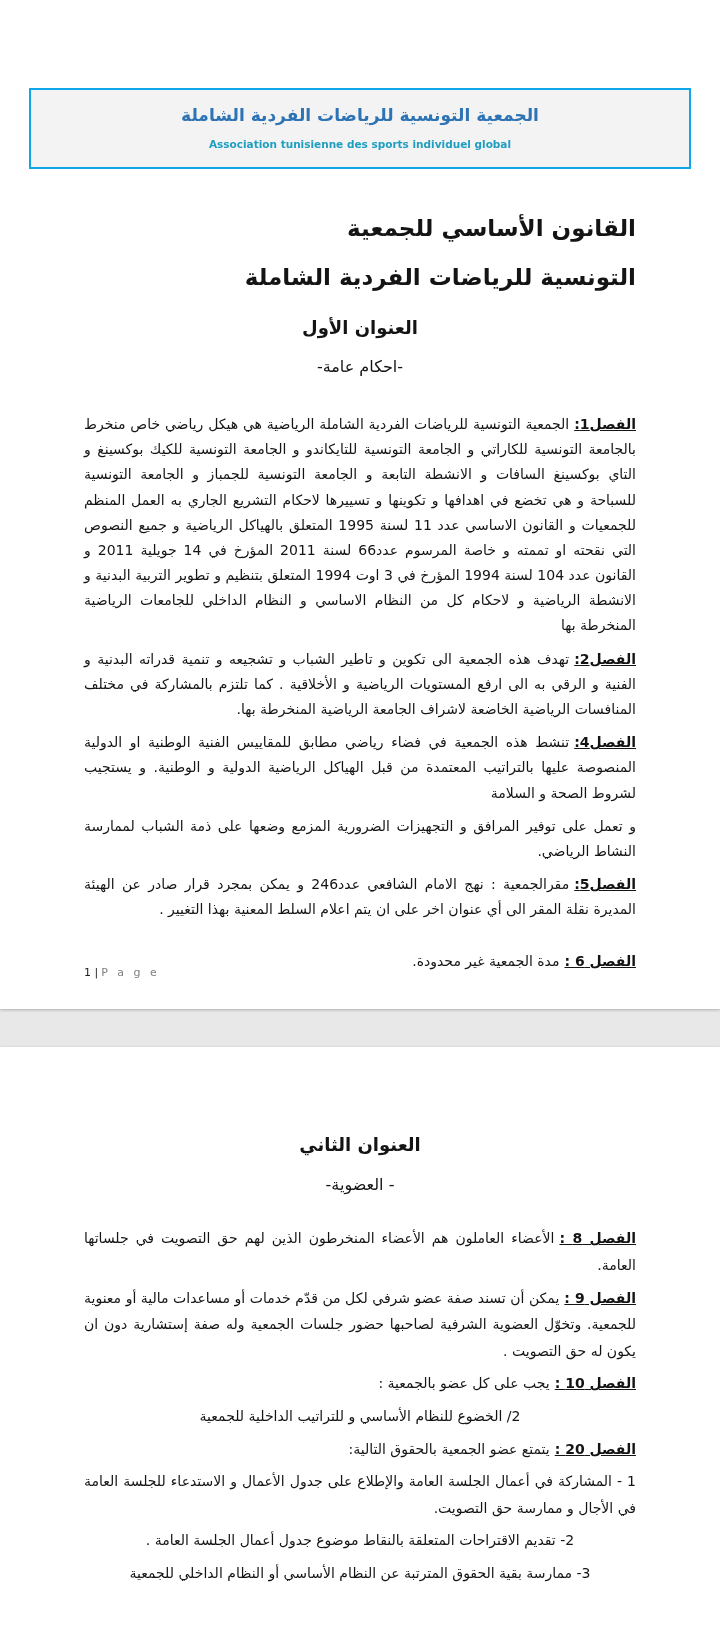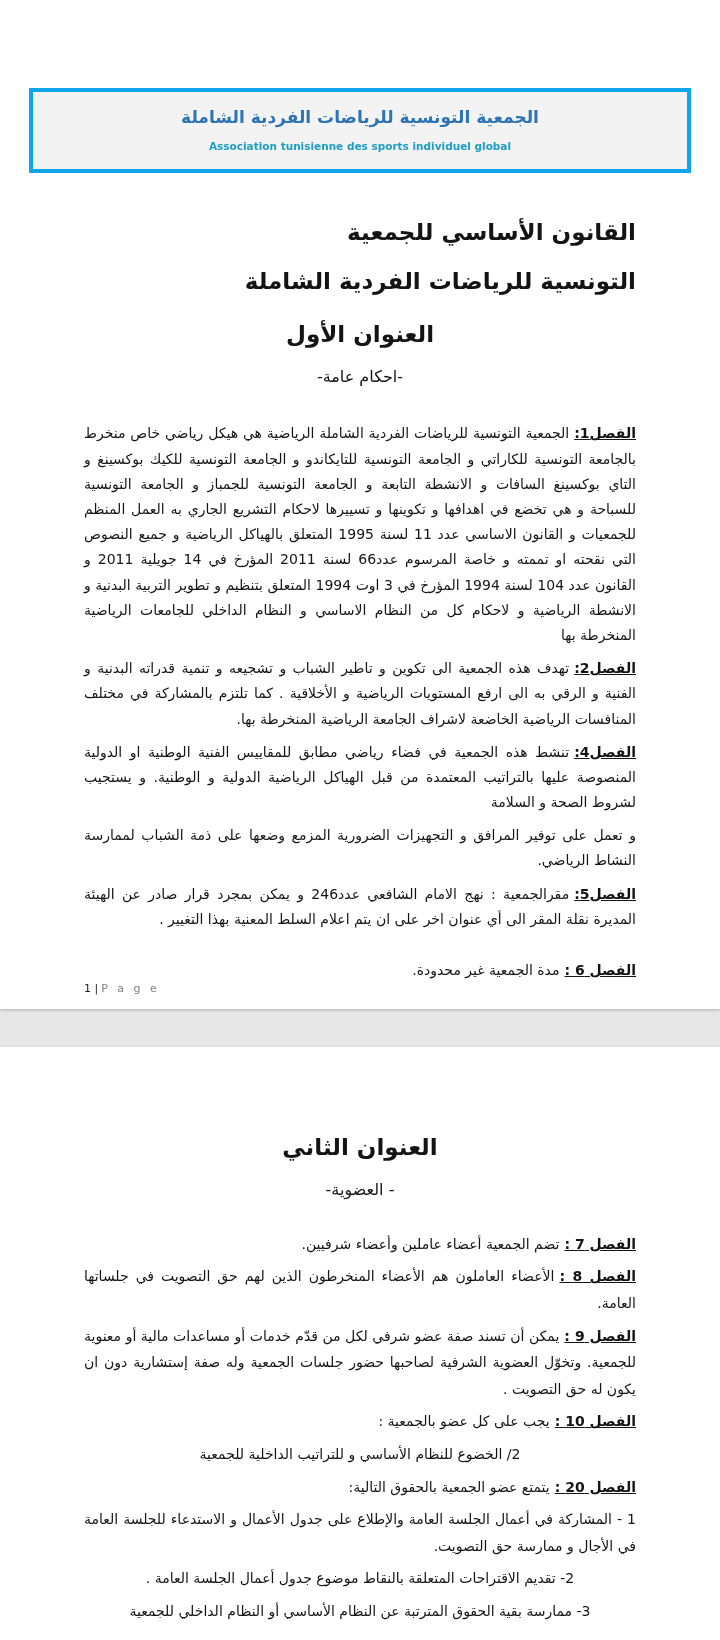--- a/index.html
+++ b/index.html
@@ -6,39 +6,39 @@
   html,body{background:#e8e8e8;}
   body{
     width:720px;height:1640px;overflow:hidden;
     font-family:"DejaVu Sans","Liberation Sans",sans-serif;
     color:#141414;
   }
   .page{background:#ffffff;width:720px;box-shadow:0 1px 3px rgba(0,0,0,.25);}
   .page-1{height:1009px;position:relative;padding-top:88px;overflow:hidden;}
   .page-2{min-height:593px;margin-top:38px;padding-top:88px;padding-bottom:40px;}
 
-  .header-box{margin:0 29px;border:4px solid #0ea5e9;background:#f3f3f3;text-align:center;padding:15px 12px 17px;}
+  .header-box{margin:0 29px;border:2px solid #0ea5e9;background:#f3f3f3;text-align:center;padding:15px 12px 17px;}
   .header-title-ar{color:#2e74b5;font-weight:bold;font-size:17px;}
   .header-subtitle-fr{color:#1e9ec0;font-weight:bold;font-size:10.5px;margin-top:13px;}
 
   .content{margin:0 84px;}
   .doc-title{font-size:23px;font-weight:bold;text-align:right;line-height:1.1;}
   .t1{margin-top:47px;}
   .t2{margin-top:24px;}
-  .section-title{font-size:23px;font-weight:bold;text-align:center;margin-top:27px;line-height:1.1;}
+  .section-title{font-size:18px;font-weight:bold;text-align:center;margin-top:27px;line-height:1.1;}
   .section-subtitle{font-size:16px;font-weight:normal;text-align:center;margin-top:21px;line-height:1.1;}
 
   .articles{margin-top:36px;}
   .article{font-size:14px;line-height:1.8;text-align:justify;margin-bottom:8px;}
   .article .label{font-weight:bold;text-decoration:underline;margin-left:5px;}
   .article .label:empty{display:none;margin:0;}
   .article.center{text-align:center;}
   .article.gap-top{margin-top:26px;}
 
-  .page-footer{position:absolute;left:84px;bottom:14px;font-size:11px;color:#1f1f1f;}
+  .page-footer{position:absolute;left:84px;bottom:30px;font-size:11px;color:#1f1f1f;}
   .page-footer .pg{letter-spacing:3px;color:#808080;margin-left:3px;}
 
   .page-2 .section-title{margin-top:0;}
   .page-2 .articles{margin-top:32px;}
   .page-2 .article{line-height:1.9;margin-bottom:6px;}
 </style>
 </head>
 <body>
 
 <section class="page page-1">
@@ -68,21 +68,20 @@
     <span>1 |</span><span class="pg">P a g e</span>
   </div>
 </section>
 
 <section class="page page-2">
   <div class="content" dir="rtl">
     <h2 class="section-title">العنوان الثاني</h2>
     <h3 class="section-subtitle">- العضوية-</h3>
 
     <div class="articles">
-      <p class="article"><span class="label">الفصل 7 :</span><span class="txt">تضم الجمعية أعضاء عاملين وأعضاء شرفيين.</span></p>
       <p class="article"><span class="label">الفصل 8 :</span><span class="txt">الأعضاء العاملون هم الأعضاء المنخرطون الذين لهم حق التصويت في جلساتها العامة.</span></p>
       <p class="article"><span class="label">الفصل 9 :</span><span class="txt">يمكن أن تسند صفة عضو شرفي لكل من قدّم خدمات أو مساعدات مالية أو معنوية للجمعية. وتخوّل العضوية الشرفية لصاحبها حضور جلسات الجمعية وله صفة إستشارية دون ان يكون له حق التصويت .</span></p>
       <p class="article"><span class="label">الفصل 10 :</span><span class="txt">يجب على كل عضو بالجمعية :</span></p>
       <p class="article center"><span class="txt">2/ الخضوع للنظام الأساسي و للتراتيب الداخلية للجمعية</span></p>
       <p class="article"><span class="label">الفصل 20 :</span><span class="txt">يتمتع عضو الجمعية بالحقوق التالية:</span></p>
       <p class="article"><span class="txt">1 - المشاركة في أعمال الجلسة العامة والإطلاع على جدول الأعمال و الاستدعاء للجلسة العامة في الأجال و ممارسة حق التصويت.</span></p>
       <p class="article center"><span class="txt">2- تقديم الاقتراحات المتعلقة بالنقاط موضوع جدول أعمال الجلسة العامة .</span></p>
       <p class="article center"><span class="txt">3- ممارسة بقية الحقوق المترتبة عن النظام الأساسي أو النظام الداخلي للجمعية</span></p>
     </div>
   </div>

